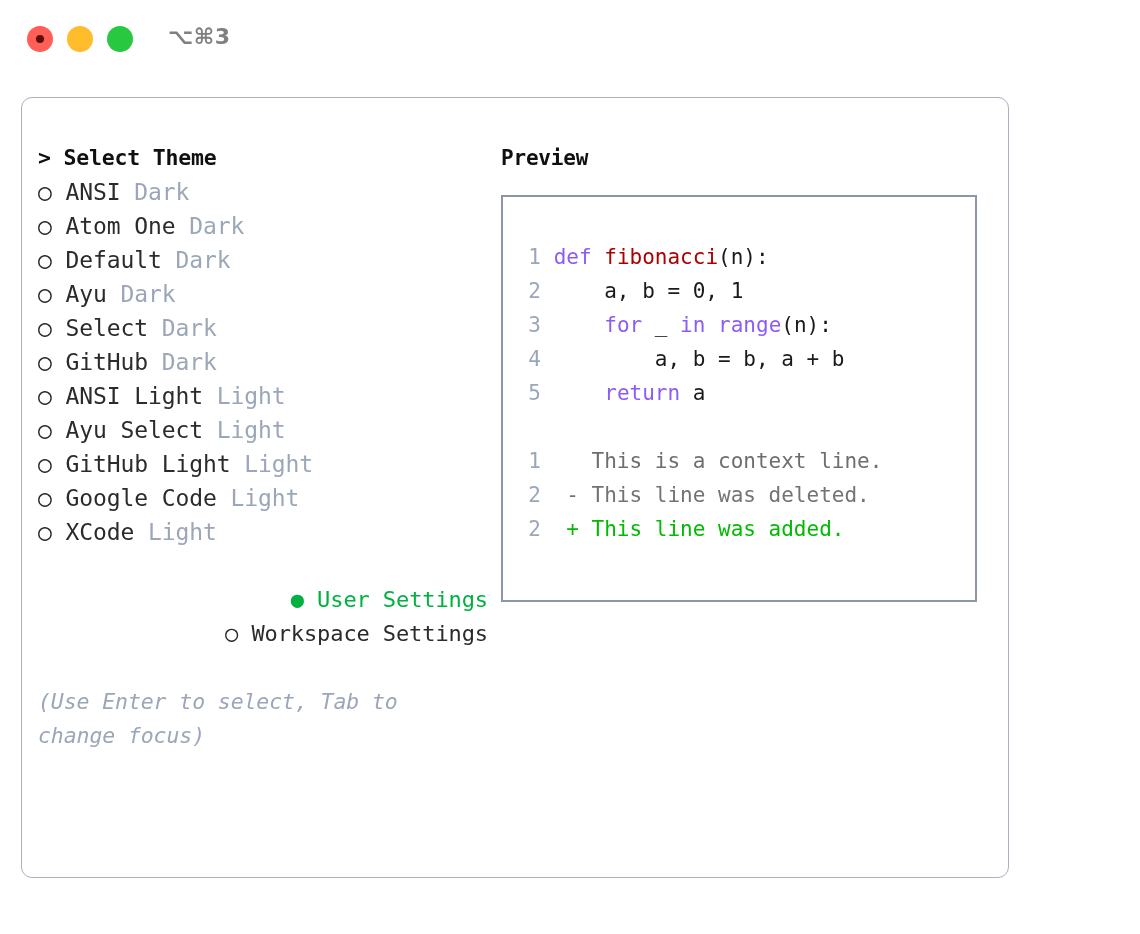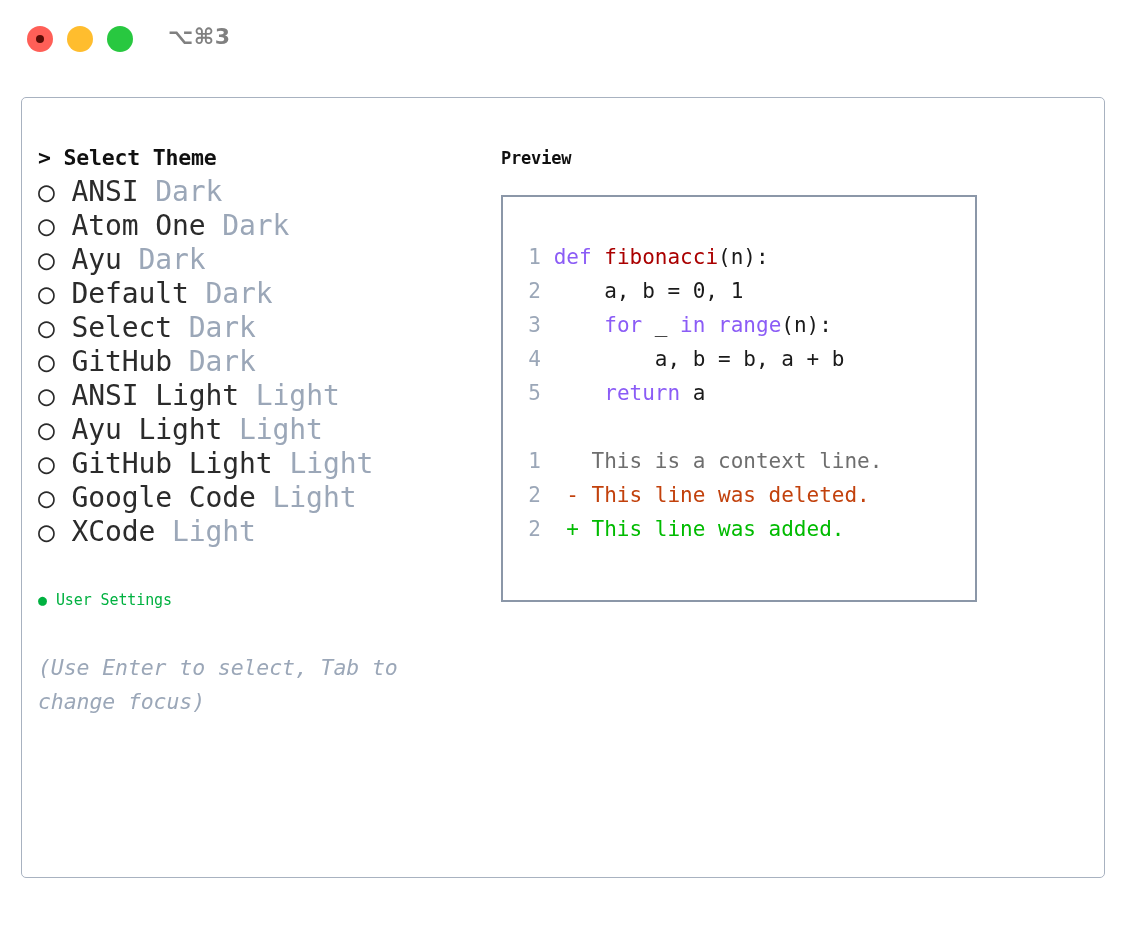--- a/index.html
+++ b/index.html
@@ -54,89 +54,90 @@
     font-size: 22px;
     font-weight: bold;
     color: #808080;
     letter-spacing: 0.5px;
   }
 
   
   #panel {
     position: absolute;
     left: 21px; top: 97px;
-    width: 1084px; height: 781px;
+    width: 988px; height: 781px;
     border: 1.6px solid #A8B2C0;
-    border-radius: 5px;
+    border-radius: 11px;
     box-sizing: border-box;
     background: #ffffff;
   }
 
   
   #left-col {
     position: absolute;
     left: 16px; top: 43px;
     width: 450px;
   }
   #select-theme-header {
     font-size: 21.5px;
     line-height: 34px;
     font-weight: bold;
     color: #101010;
     white-space: pre;
     letter-spacing: -0.2px;
   }
   .theme-item {
-    font-size: 28px;
+    font-size: 23px;
     line-height: 34px;
     white-space: pre;
     color: #2b2b2b;
     letter-spacing: -0.1px;
   }
   .theme-item .marker { color: #2b2b2b; }
   .theme-item.selected .marker,
   .theme-item.selected .name { color: #00B140; }
   .theme-item .name { color: #2b2b2b; }
   .theme-item .variant { color: #9BA7B8; }
 
   #apply-block { margin-top: 34px; }
   #apply-to-label {
     font-size: 21.5px;
     line-height: 34px;
     color: #1a1a1a;
     white-space: pre;
     letter-spacing: -0.1px;
   }
   .apply-item {
-    font-size: 15px;
+    font-size: 22px;
     line-height: 34px;
     white-space: pre;
     color: #2b2b2b;
     letter-spacing: -0.1px;
+    text-align: right;
   }
   .apply-item.selected { color: #00B140; }
 
   #hint {
     margin-top: 34px;
     font-size: 21.5px;
     line-height: 34px;
     color: #9BA7B8;
     width: 400px;
     letter-spacing: -0.1px;
     font-style: italic;
   }
 
   
   #right-col {
     position: absolute;
     left: 479px; top: 43px;
     width: 490px;
   }
   #preview-header {
-    font-size: 17px;
+    font-size: 21px;
     line-height: 34px;
     font-weight: bold;
     color: #101010;
     letter-spacing: -0.2px;
   }
   #preview-box {
     margin-top: 20px;
     width: 476px;
     height: 407px;
     border: 2px solid #8B97A8;
@@ -160,21 +161,21 @@
     width: 30px;
     text-align: right;
     color: #9BA7B8;
   }
   .code-body { color: #1a1a1a; }
   .kw  { color: #8b5cf6; }
   .fn  { color: #AA0000; }
   .pn  { color: #1a1a1a; }
   .spacer { height: 34px; }
   .diff-ctx { color: #6E6E6E; }
-  .diff-del { color: #c2410c; }
+  .diff-del { color: #737373; }
   .diff-add { color: #00BB00; }
 </style>
 </head>
 <body>
 
 <div id="window">
 
   <div id="titlebar">
     <div class="light red">
       <div class="dot"></div>
@@ -184,34 +185,35 @@
     <div id="window-title">⌥⌘3</div>
   </div>
 
   <div id="panel">
 
     <div id="left-col">
       <div id="select-theme-header">&gt; Select Theme</div>
       <div id="theme-list">
           <div class="theme-item"><span class="marker">○ </span><span class="name">ANSI </span><span class="variant">Dark</span></div>
           <div class="theme-item"><span class="marker">○ </span><span class="name">Atom One </span><span class="variant">Dark</span></div>
+          <div class="theme-item"><span class="marker">○ </span><span class="name">Default </span><span class="variant">Dark</span></div>
           <div class="theme-item"><span class="marker">○ </span><span class="name">Ayu </span><span class="variant">Dark</span></div>
-          <div class="theme-item"><span class="marker">○ </span><span class="name">Default </span><span class="variant">Dark</span></div>
           <div class="theme-item"><span class="marker">○ </span><span class="name">Select </span><span class="variant">Dark</span></div>
           <div class="theme-item"><span class="marker">○ </span><span class="name">GitHub </span><span class="variant">Dark</span></div>
           <div class="theme-item"><span class="marker">○ </span><span class="name">ANSI Light </span><span class="variant">Light</span></div>
-          <div class="theme-item"><span class="marker">○ </span><span class="name">Ayu Light </span><span class="variant">Light</span></div>
+          <div class="theme-item"><span class="marker">○ </span><span class="name">Ayu Select </span><span class="variant">Light</span></div>
           <div class="theme-item"><span class="marker">○ </span><span class="name">GitHub Light </span><span class="variant">Light</span></div>
           <div class="theme-item"><span class="marker">○ </span><span class="name">Google Code </span><span class="variant">Light</span></div>
           <div class="theme-item"><span class="marker">○ </span><span class="name">XCode </span><span class="variant">Light</span></div>
         </div>
 
       <div id="apply-block">
         <div id="apply-list">
             <div class="apply-item selected"><span>● </span><span>User Settings</span></div>
+            <div class="apply-item"><span>○ </span><span>Workspace Settings</span></div>
           </div>
       </div>
 
       <div id="hint">(Use Enter to select, Tab to change focus)</div>
     </div>
 
     <div id="right-col">
       <div id="preview-header">Preview</div>
       <div id="preview-box">
         <div id="code-area">

